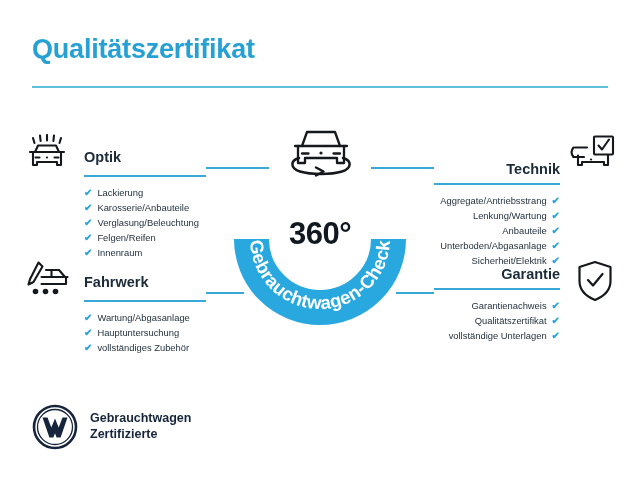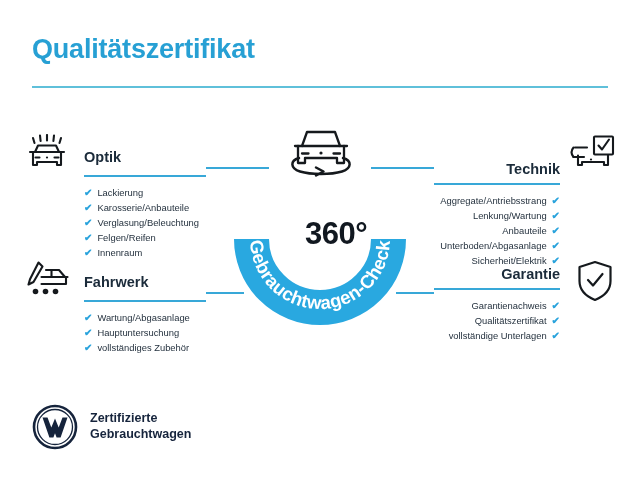--- a/index.html
+++ b/index.html
@@ -114,21 +114,21 @@
   #badge-car {
     position: absolute;
     left: 283px;
     top: 120px;
     width: 76px;
     height: 62px;
   }
   #badge-car svg { display: block; width: 100%; height: 100%; }
   #badge-value {
     position: absolute;
-    left: 16px;
+    left: 0;
     top: 66px;
     width: 178px;
     text-align: center;
     font-size: 31px;
     font-weight: bold;
     color: #111820;
     letter-spacing: -0.5px;
   }
 
   
@@ -337,16 +337,16 @@
 <div id="footer">
   <div id="vw-logo">
     <svg viewBox="0 0 46 46">
       <circle cx="23" cy="23" r="21" fill="none" stroke="#16243c" stroke-width="2.6"></circle>
       <circle cx="23" cy="23" r="17.5" fill="none" stroke="#16243c" stroke-width="1.3"></circle>
       <path d="M10.5 13.5 L15.5 13.5 L19.3 23.5 L23 14.6 L26.7 23.5 L30.5 13.5 L35.5 13.5
                L28.6 33.5 L24.6 33.5 L23 29.2 L21.4 33.5 L17.4 33.5 Z" fill="#16243c"></path>
     </svg>
   </div>
   <div id="footer-text">
+    <div>Gebrauchtwagen</div>
     <div>Zertifizierte</div>
-    <div>Gebrauchtwagen</div>
   </div>
 </div>
 
 </body></html>

